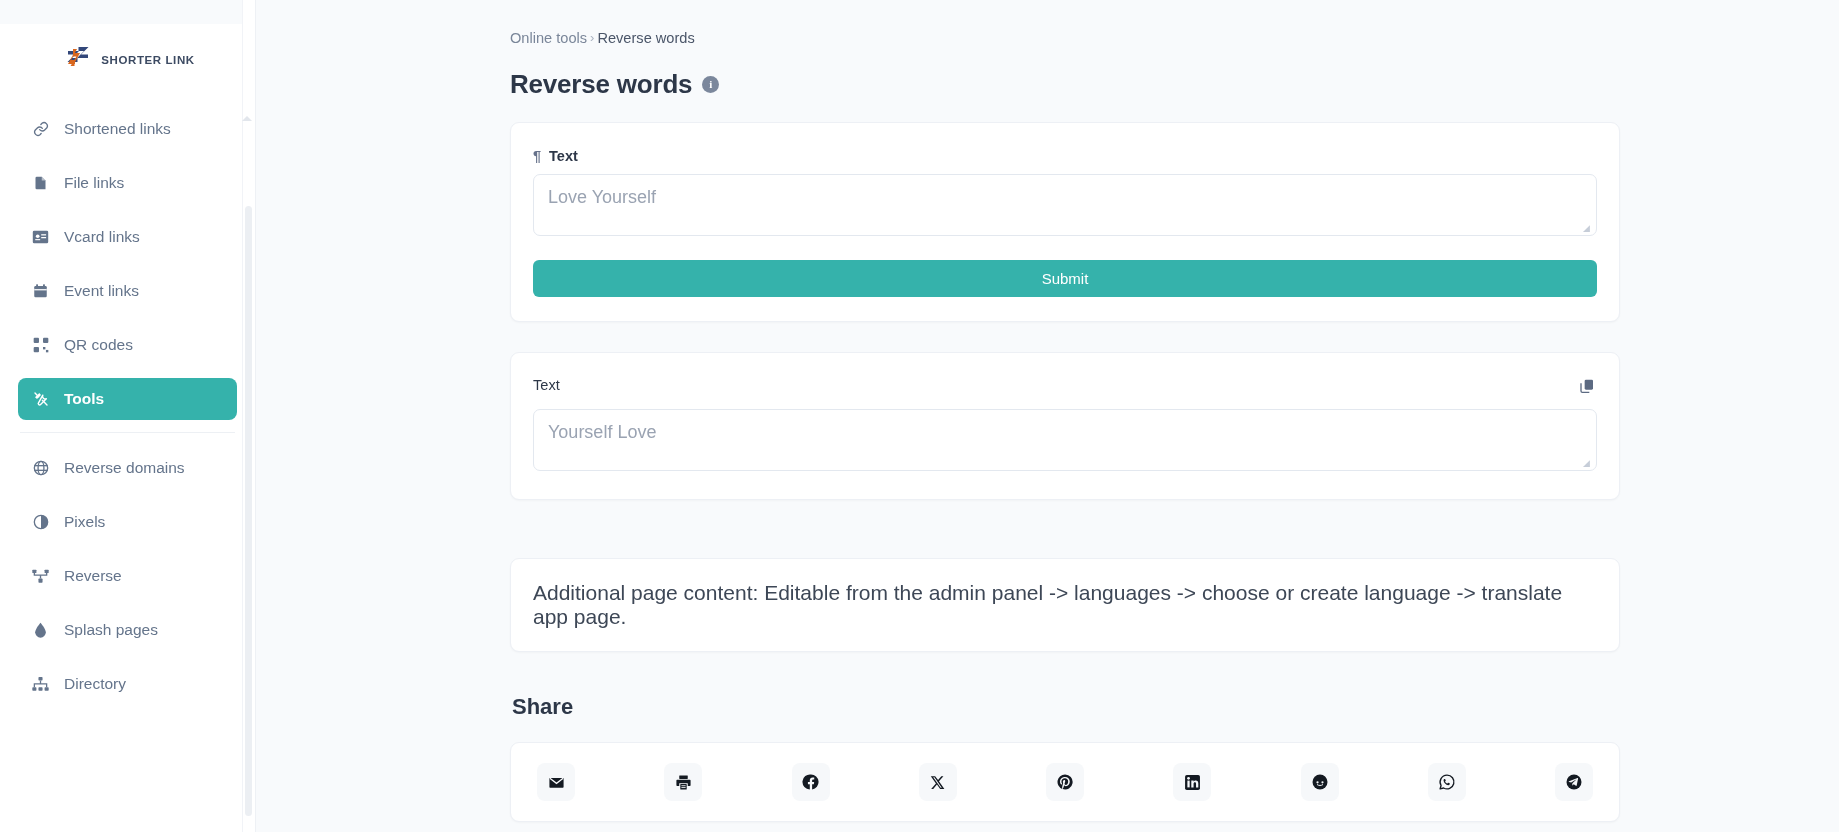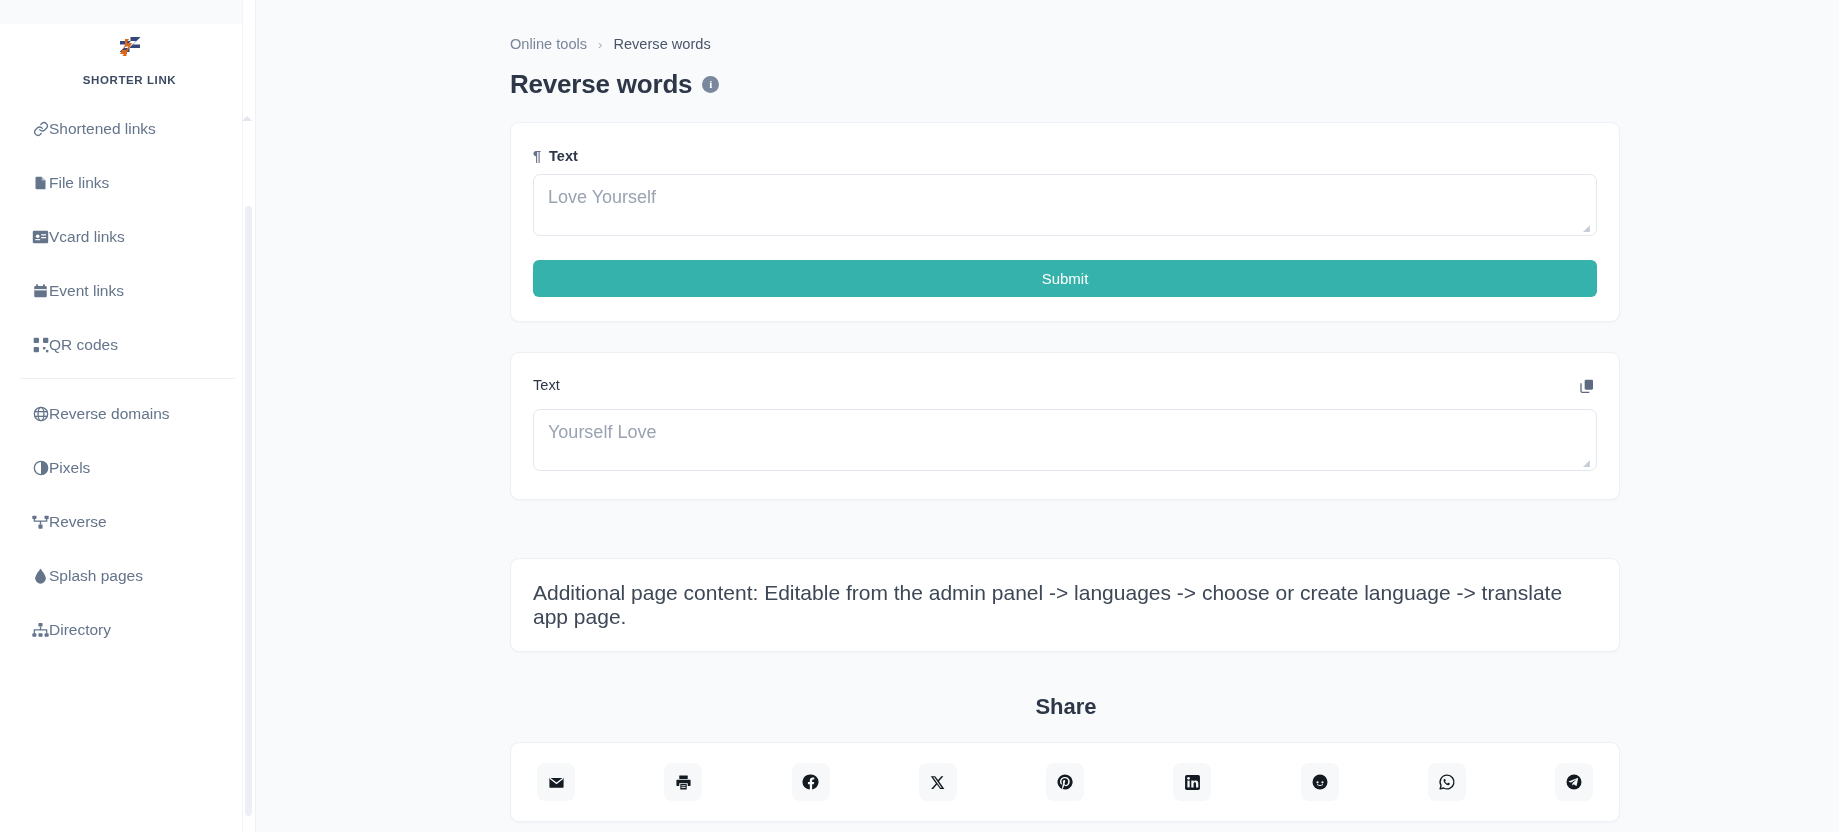--- a/index.html
+++ b/index.html
@@ -41,34 +41,34 @@
     overflow: hidden;
     position: relative;
   }
   .logo-wrap {
     display: flex;
     align-items: center;
     justify-content: center;
     gap: 9px;
     height: 72px;
     padding-left: 4px;
-    flex-direction: column;
   }
   .logo-mark { width: 28px; height: 30px; display: block; }
   .logo-text {
     font-size: 11.5px;
     letter-spacing: 0.6px;
     font-weight: bold;
     color: #3c4a62;
   }
 
   .nav { padding: 12px 18px 0 18px; }
   .nav-item {
     display: flex;
     align-items: center;
+    gap: 15px;
     height: 42px;
     padding: 0 14px;
     border-radius: 8px;
     color: #64748b;
     font-size: 15.5px;
     margin-bottom: 12px;
     cursor: pointer;
     user-select: none;
   }
   .nav-item .nav-icon {
@@ -125,22 +125,22 @@
     overflow: hidden;
     position: relative;
   }
   .main-pad {
     padding: 30px 0 0 254px;
   }
   .content-col { width: 1110px; }
 
   .breadcrumb {
     display: flex;
-    align-items: flex-end;
-    gap: 11px;
+    align-items: flex-start;
+    gap: 3px;
     font-size: 14.6px;
     height: 22px;
     margin-bottom: 17px;
   }
   .bc-link { color: #7a8699; cursor: pointer; }
   .bc-sep { color: #a9b2c0; font-size: 13px; }
   .bc-current { color: #4a5568; }
 
   .page-title-row {
     display: flex;
@@ -259,21 +259,20 @@
   .note-text {
     font-size: 21px;
     color: #3d4756;
   }
 
   .share-title {
     font-size: 22px;
     font-weight: bold;
     color: #2d3748;
     margin: 0 0 22px 2px;
-    text-align: center;
   }
   .card-share {
     padding: 20px 26px;
     display: flex;
     align-items: center;
     justify-content: space-between;
   }
   .share-btn {
     width: 38px; height: 38px;
     border-radius: 8px;
@@ -364,20 +363,31 @@
                 <rect x="1" y="1" width="8" height="8" rx="1.5"></rect>
                 <rect x="15" y="1" width="8" height="8" rx="1.5"></rect>
                 <rect x="1" y="15" width="8" height="8" rx="1.5"></rect>
                 <rect x="15" y="15" width="3.6" height="3.6"></rect>
                 <rect x="19.4" y="19.4" width="3.6" height="3.6"></rect>
               </svg>
           </span>
           <span>QR codes</span>
         </div>
 
+        <div class="nav-item active">
+          <span class="nav-icon">
+            <svg width="16" height="16" viewBox="0 0 24 24" fill="none" stroke="currentColor" stroke-width="2.1" stroke-linecap="round" stroke-linejoin="round">
+                <path d="M14.7 6.3a4 4 0 0 0 5.3 5.3l-8.6 8.6a2 2 0 0 1-2.9-2.9z"></path>
+                <path d="M3 3l5.5 5.5"></path>
+                <path d="M9.5 3 L3 9.5 L6 12 L12 6 z" fill="currentColor" stroke="none"></path>
+                <path d="M14 14l7 7"></path>
+              </svg>
+          </span>
+          <span>Tools</span>
+        </div>
 
         <div class="nav-divider"></div>
 
         <div class="nav-item">
           <span class="nav-icon">
             <svg width="16" height="16" viewBox="0 0 24 24" fill="none" stroke="currentColor" stroke-width="2">
                 <circle cx="12" cy="12" r="10"></circle>
                 <ellipse cx="12" cy="12" rx="4.4" ry="10"></ellipse>
                 <line x1="2" y1="8.5" x2="22" y2="8.5"></line>
                 <line x1="2" y1="15.5" x2="22" y2="15.5"></line>

